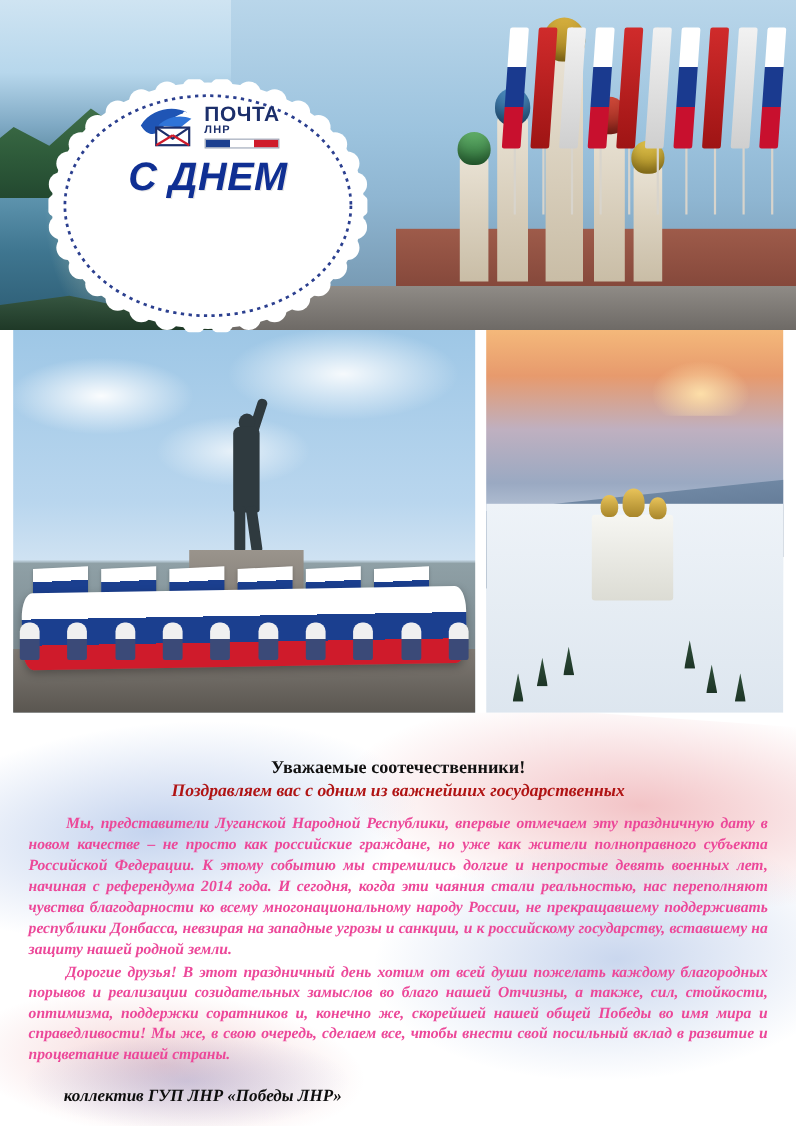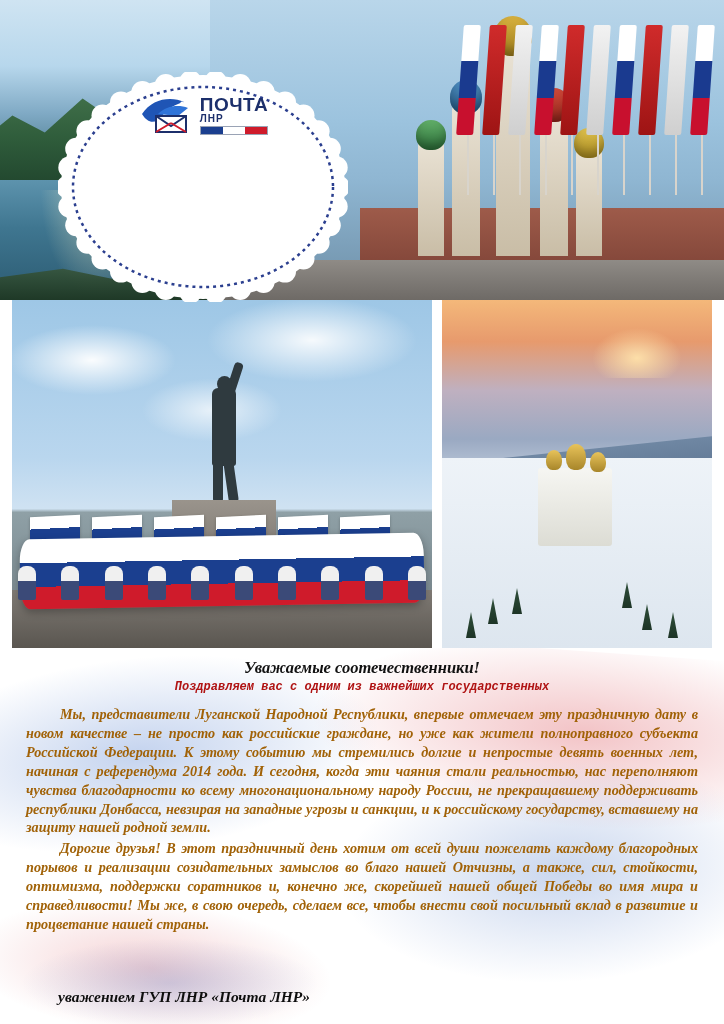--- a/index.html
+++ b/index.html
@@ -125,21 +125,21 @@
     width: 2px; height: 170px;
     background: #d8d4cc;
   }
   .fl-ru { background: linear-gradient(180deg,#ffffff 0 33%, #1a3a8f 33% 66%, #c8102e 66% 100%); }
   .fl-red { background: linear-gradient(180deg,#d02b2b,#9e1414); }
   .fl-wt { background: linear-gradient(180deg,#f2f2f2,#cfcfcf); }
 
   
   .badge-wrap {
     position: absolute;
-    left: 58px; top: 72px;
+    left: 44px; top: 72px;
     width: 290px; height: 230px;
     z-index: 20;
   }
   .badge-svg { display:block; }
   .badge-inner {
     position: absolute;
     inset: 0;
     display: flex;
     flex-direction: column;
     align-items: center;
@@ -346,42 +346,41 @@
   }
 
   .greeting {
     position: relative;
     text-align: center;
     padding: 10px 40px 0 40px;
     z-index: 3;
   }
   .greet-1 {
     font-weight: bold;
-    font-style: italic;
     font-size: 16.5px;
     color: #111111;
     line-height: 1.25;
+    margin-top: 30px;
   }
   .greet-2 {
     font-weight: bold;
     font-style: italic;
-    font-size: 12px;
+    font-size: 16px;
     color: #b01414;
     line-height: 1.3;
     margin-top: 1px;
-    font-family: Liberation Mono, monospace;
   }
   .body-text {
     position: relative;
     z-index: 3;
     padding: 10px 26px 0 26px;
     font-size: 14.2px;
     font-style: italic;
     font-weight: bold;
-    color: #a16207;
+    color: #ec4899;
     line-height: 1.33;
     text-align: justify;
   }
   .body-text p { margin: 0 0 2px 0; text-indent: 34px; }
 
   .signature {
     position: absolute;
     left: 58px; bottom: 16px;
     z-index: 4;
     font-weight: bold;
@@ -518,20 +517,21 @@
           <path d="M18 22 L33 32 L48 22" fill="none" stroke="#1c2f6b" stroke-width="2"></path>
           <path d="M18 38 L33 29 M48 38 L33 29" stroke="#cf1b2b" stroke-width="2" fill="none"></path>
         </svg>
         <span class="logo-text">
           <span class="logo-pochta">ПОЧТА</span>
           <span class="logo-lnr">ЛНР</span>
           <span class="logo-bar"></span>
         </span>
       </div>
       <div class="badge-title">
+        <div>С ДНЕМ</div>
       </div>
     </div>
   </div>
 
   <div class="row2">
 
     <div class="ph-monument">
       <div class="clouds"></div>
       <div class="statue">
         <span class="arm"></span>
@@ -594,17 +594,17 @@
       <div class="greet-1">Уважаемые соотечественники!</div>
       <div class="greet-2">Поздравляем вас с одним из важнейших государственных</div>
     </div>
 
     <div class="body-text">
       <p>Мы, представители Луганской Народной Республики, впервые отмечаем эту праздничную дату в новом качестве – не просто как российские граждане, но уже как жители полноправного субъекта Российской Федерации. К этому событию мы стремились долгие и непростые девять военных лет, начиная с референдума 2014 года. И сегодня, когда эти чаяния стали реальностью, нас переполняют чувства благодарности ко всему многонациональному народу России, не прекращавшему поддерживать республики Донбасса, невзирая на западные угрозы и санкции, и к российскому государству, вставшему на защиту нашей родной земли.</p>
       <p>Дорогие друзья! В этот праздничный день хотим от всей души пожелать каждому благородных порывов и реализации созидательных замыслов во благо нашей Отчизны, а также, сил, стойкости, оптимизма, поддержки соратников и, конечно же, скорейшей нашей общей Победы во имя мира и справедливости! Мы же, в свою очередь, сделаем все, чтобы внести свой посильный вклад в развитие и процветание нашей страны.</p>
     </div>
 
     <div class="signature">
-      <div>уважением ГУП ЛНР  «Почта ЛНР»</div>
+      <div>коллектив ГУП ЛНР  «Победы ЛНР»</div>
     </div>
   </div>
 
 </div>
 
 </body></html>

